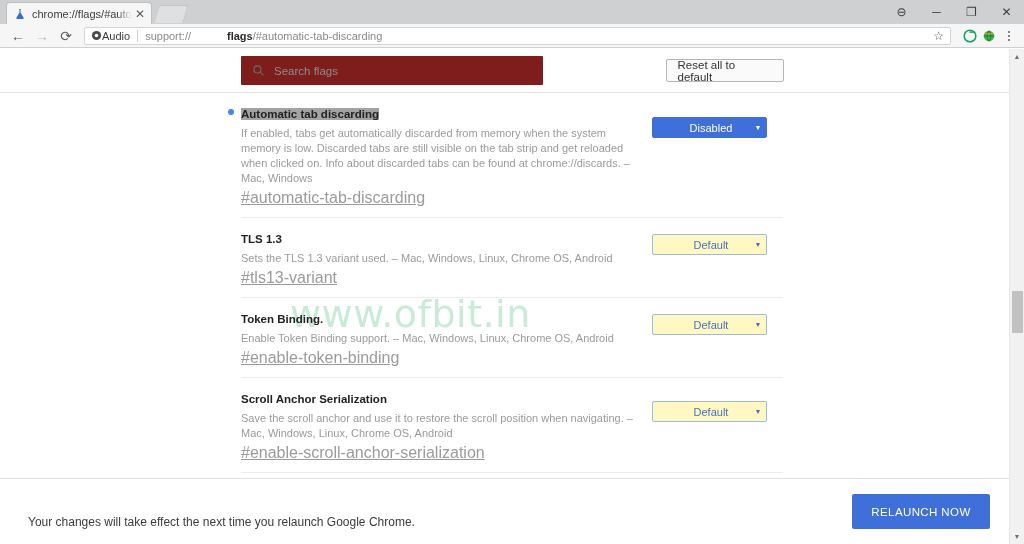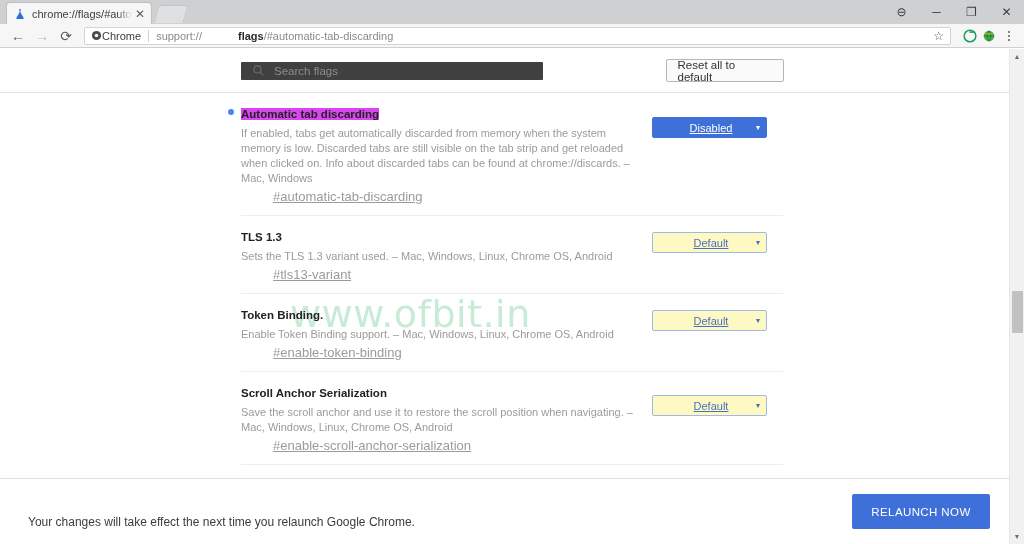--- a/index.html
+++ b/index.html
@@ -113,22 +113,22 @@
 
   .search-row {
     position: relative;
     height: 43px;
     display: flex; align-items: center;
     padding-left: 241px;
     padding-right: 240px;
     z-index: 2;
   }
   .searchbox {
-    width: 304px; height: 18px;
-    background: #404040;
+    width: 304px; height: 29px;
+    background: #7f1d1d;
     display: flex; align-items: center;
     padding: 0 11px;
     border-radius: 1px;
   }
   .search-icon { flex: 0 0 14px; display:flex; align-items:center; color:#6b6b6b; }
   .search-ph { font-size: 11.5px; color: #8d8d8d; margin-left: 8px; }
   .reset-btn {
     margin-left: 123px;
     height: 23px;
     padding: 0 11px;
@@ -163,36 +163,35 @@
     border-radius: 50%;
     background: #4285f4;
   }
   .flag-title {
     font-size: 11.5px;
     font-weight: bold;
     color: #222222;
     line-height: 14px;
     display: inline;
   }
-  .flag-title.highlight { background: #d946ef; }
+  .flag-title.highlight { background: #a3a3a3; }
   .flag-desc {
     font-size: 11px;
     color: #9b9b9b;
     line-height: 15px;
     margin-top: 4px;
     max-width: 396px;
   }
   .flag-link {
-    font-size: 13px;
+    font-size: 16px;
     color: #9b9b9b;
     text-decoration: underline;
     display: inline-block;
     margin-top: 3px;
     cursor: pointer;
-    margin-left: 32px;
   }
 
   .flag-select {
     position: absolute;
     left: 411px;
     top: 24px;
     width: 115px; height: 21px;
     border-radius: 2px;
     display: flex; align-items: center; justify-content: center;
     font-size: 11px;
@@ -201,21 +200,21 @@
   .flag-select.blue {
     background: #3f6fd8;
     border: 1px solid #3f6fd8;
     color: #ffffff;
   }
   .flag-select.white {
     background: #fef9c3;
     border: 1px solid #9fb8e8;
     color: #4a6fc0;
   }
-  .sel-label { flex: 1 1 auto; text-align: center; padding-left: 19px; text-decoration: underline; }
+  .sel-label { flex: 1 1 auto; text-align: center; padding-left: 19px; }
   .sel-arrow { width: 16px; font-size: 7px; text-align: center; }
 
   
   .relaunch-bar {
     position: absolute;
     left: 0; bottom: 0;
     width: 1024px; height: 66px;
     background: #ffffff;
     border-top: 1px solid #e0e0e0;
     display: flex; align-items: center;
@@ -285,21 +284,21 @@
     <div class="nav-btn disabled">→</div>
     <div class="nav-btn">⟳</div>
 
     <div class="omnibox">
       <span class="omni-secure">
         <svg width="11" height="11" viewBox="0 0 24 24">
           <circle cx="12" cy="12" r="10" fill="#4a4a4a"></circle>
           <circle cx="12" cy="12" r="4" fill="#f6f6f6"></circle>
         </svg>
       </span>
-      <span class="omni-chip-label">Chrome</span>
+      <span class="omni-chip-label">Audio</span>
       <span class="omni-sep"></span>
       <span class="omni-url"><span>support://</span><b>flags</b><span>/#automatic-tab-discarding</span></span>
       <span class="omni-star">☆</span>
     </div>
 
     <div class="ext-icons">
       <span class="ext">
         <svg width="14" height="14" viewBox="0 0 24 24">
           <circle cx="12" cy="12" r="10" fill="none" stroke="#1aa260" stroke-width="2.6"></circle>
           <rect x="11" y="4" width="8" height="2.6" fill="#1aa260"></rect>

